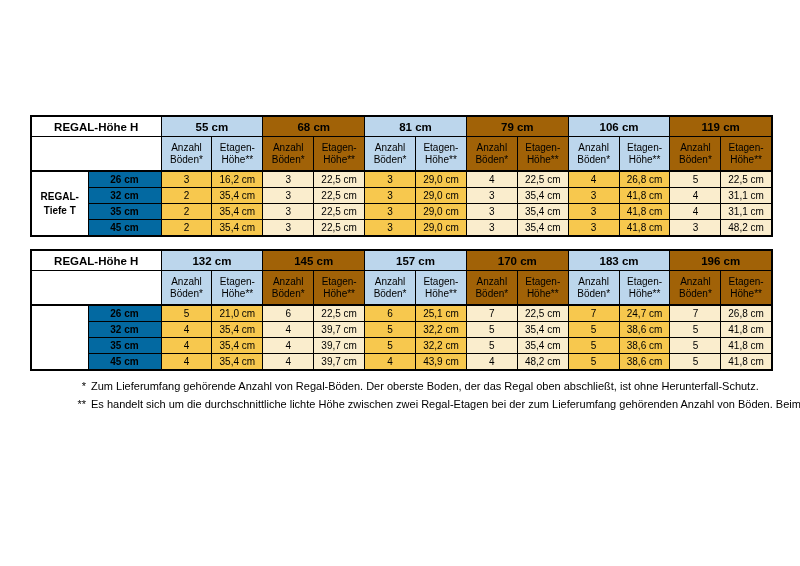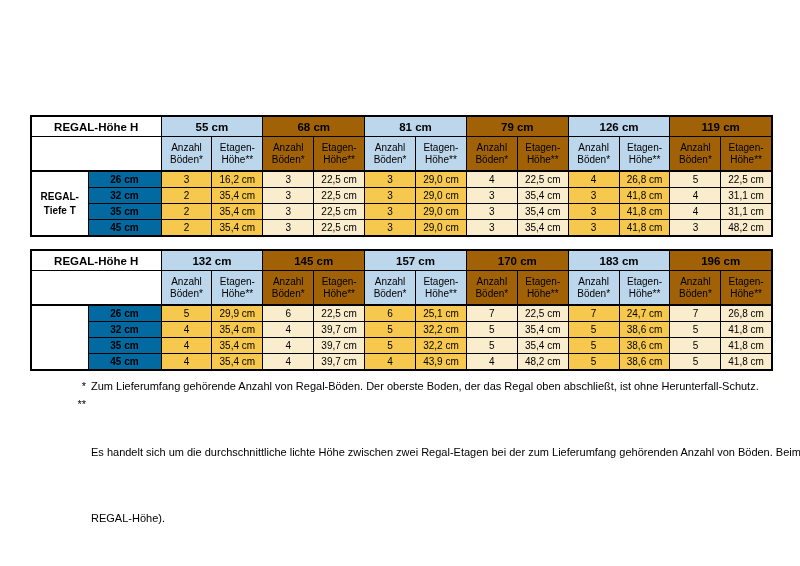--- a/index.html
+++ b/index.html
@@ -21,21 +21,21 @@
   .depth{font-weight:bold;font-size:11px;text-align:left;padding-left:7px;background:#0369a1;}
   .d{background:#BCD6EC;}
   .l{background:#a16207;}
   .gold{background:#F7C84E;}
   .cream{background:#FAEDCD;}
 
   .footnotes{position:absolute;left:58px;top:377px;width:720px;font-size:11px;line-height:18px;}
   .fn{display:flex;}
   .fn-marker{width:28px;text-align:right;padding-right:5px;flex:none;}
   .fn-text{flex:1;}
-  .fn-text .fl{white-space:nowrap;margin-top:48px;}
+  .fn-text .fl{white-space:nowrap;}
 </style>
 </head>
 <body>
 
 <div class="page">
 
   <table class="tbl" id="table1">
     <colgroup>
       <col style="width:57px">
         <col style="width:73px">
@@ -52,21 +52,21 @@
         <col style="width:50.9px">
         <col style="width:50.9px">
     </colgroup>
     <tbody>
         <tr class="hrow">
       <td class="corner" colspan="2">REGAL-Höhe H</td>
       <td class="hd d gs" colspan="2">55 cm</td>
       <td class="hd l gs" colspan="2">68 cm</td>
       <td class="hd d gs" colspan="2">81 cm</td>
       <td class="hd l gs" colspan="2">79 cm</td>
-      <td class="hd d gs" colspan="2">126 cm</td>
+      <td class="hd d gs" colspan="2">106 cm</td>
       <td class="hd l gs" colspan="2">119 cm</td>
     </tr>
     <tr class="shrow">
       <td class="lcell" colspan="2"></td>
       <td class="d gs">
             <span class="ln">Anzahl</span>
             <span class="ln">Böden*</span>
           </td>
       <td class="d">
             <span class="ln">Etagen-</span>
@@ -258,21 +258,21 @@
             <span class="ln">Höhe**</span>
           </td>
     </tr>
     <tr class="drow">
       <td class="side" rowspan="4">
             <span class="ln"></span>
             <span class="ln"></span>
           </td>
       <td class="depth gs">26 cm</td>
       <td class="c gold gs">5</td>
-      <td class="c gold">29,9 cm</td>
+      <td class="c gold">21,0 cm</td>
       <td class="c cream gs">6</td>
       <td class="c cream">22,5 cm</td>
       <td class="c gold gs">6</td>
       <td class="c gold">25,1 cm</td>
       <td class="c cream gs">7</td>
       <td class="c cream">22,5 cm</td>
       <td class="c gold gs">7</td>
       <td class="c gold">24,7 cm</td>
       <td class="c cream gs">7</td>
       <td class="c cream">26,8 cm</td>
@@ -327,18 +327,17 @@
 
   <div class="footnotes">
     <div class="fn">
       <div class="fn-marker">*</div>
       <div class="fn-text">Zum Lieferumfang gehörende Anzahl von Regal-Böden. Der oberste Boden, der das Regal oben abschließt, ist ohne Herunterfall-Schutz.</div>
     </div>
     <div class="fn">
       <div class="fn-marker">**</div>
       <div class="fn-text">
         <div class="fl">Es handelt sich um die durchschnittliche lichte Höhe zwischen zwei Regal-Etagen bei der zum Lieferumfang gehörenden Anzahl von  Böden. Beim</div>
-        <div class="fl">REGAL-Höhe).</div>
       </div>
     </div>
   </div>
 
 </div>
 
 </body></html>

